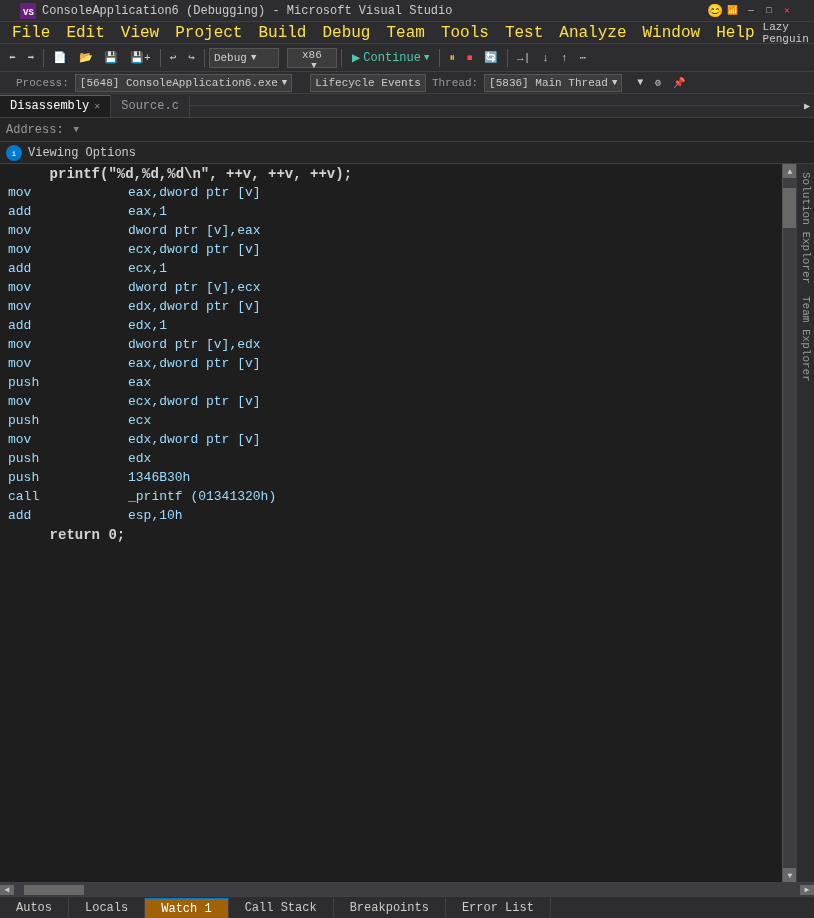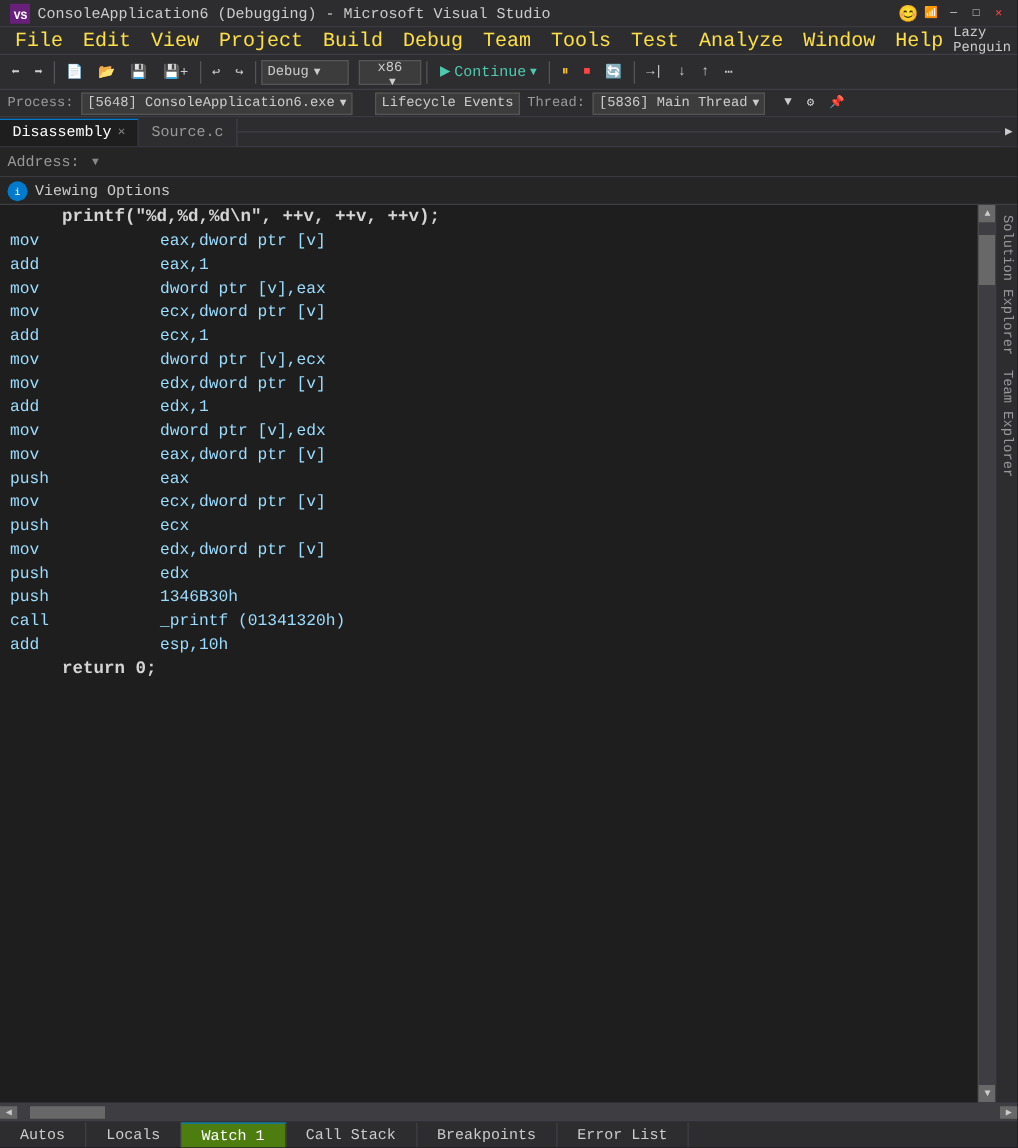--- a/index.html
+++ b/index.html
@@ -12,21 +12,21 @@
       color: #d4d4d4;
       font-size: 13px;
     }
 
     
     #title-bar {
       background: #2d2d30;
       height: 22px;
       display: flex;
       align-items: center;
-      padding: 0 8px;
+      padding: 0 20px;
       border-bottom: 1px solid #3f3f46;
     }
     #title-bar .vs-icon {
       width: 16px;
       height: 16px;
       background: #68217a;
       margin-right: 6px;
       display: inline-flex;
       align-items: center;
       justify-content: center;
@@ -118,21 +118,21 @@
       cursor: pointer;
       padding: 2px 6px;
     }
 
     
     #process-bar {
       background: #2d2d30;
       height: 22px;
       display: flex;
       align-items: center;
-      padding: 0 6px;
+      padding: 0 16px;
       border-bottom: 1px solid #3f3f46;
       font-size: 11px;
       color: #ccc;
       gap: 6px;
     }
     .process-label { color: #999; }
     .process-dropdown {
       background: #3c3c3c;
       border: 1px solid #555;
       color: #ccc;
@@ -312,21 +312,21 @@
       padding: 0 16px;
       font-size: 12px;
       color: #ccc;
       display: flex;
       align-items: center;
       cursor: pointer;
       border-right: 1px solid #3f3f46;
       margin-top: 16px;
     }
     .bottom-tab.active {
-      background: #4d7c0f;
+      background: #a16207;
       color: #fff;
       border-top: 1px solid #007acc;
     }
   </style>
 </head>
 <body>
 
 <div id="title-bar">
   <div class="vs-icon">
     <svg width="14" height="14" viewBox="0 0 14 14">

